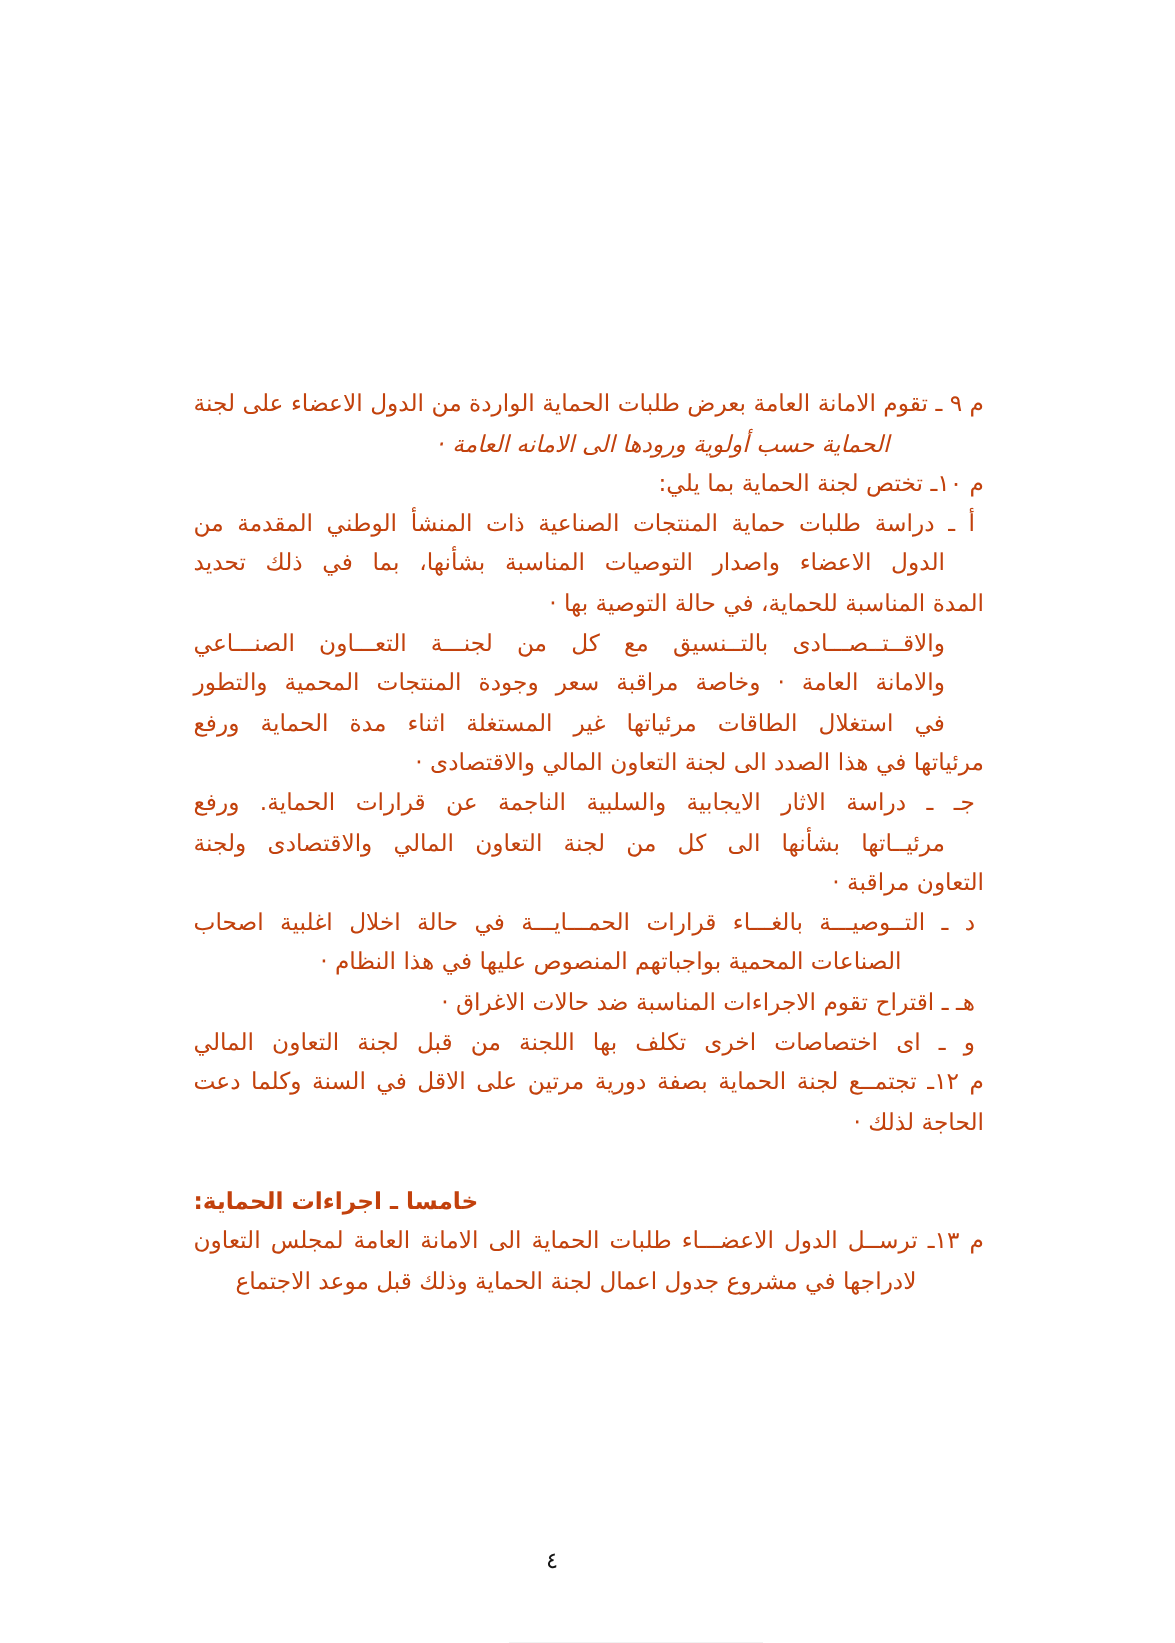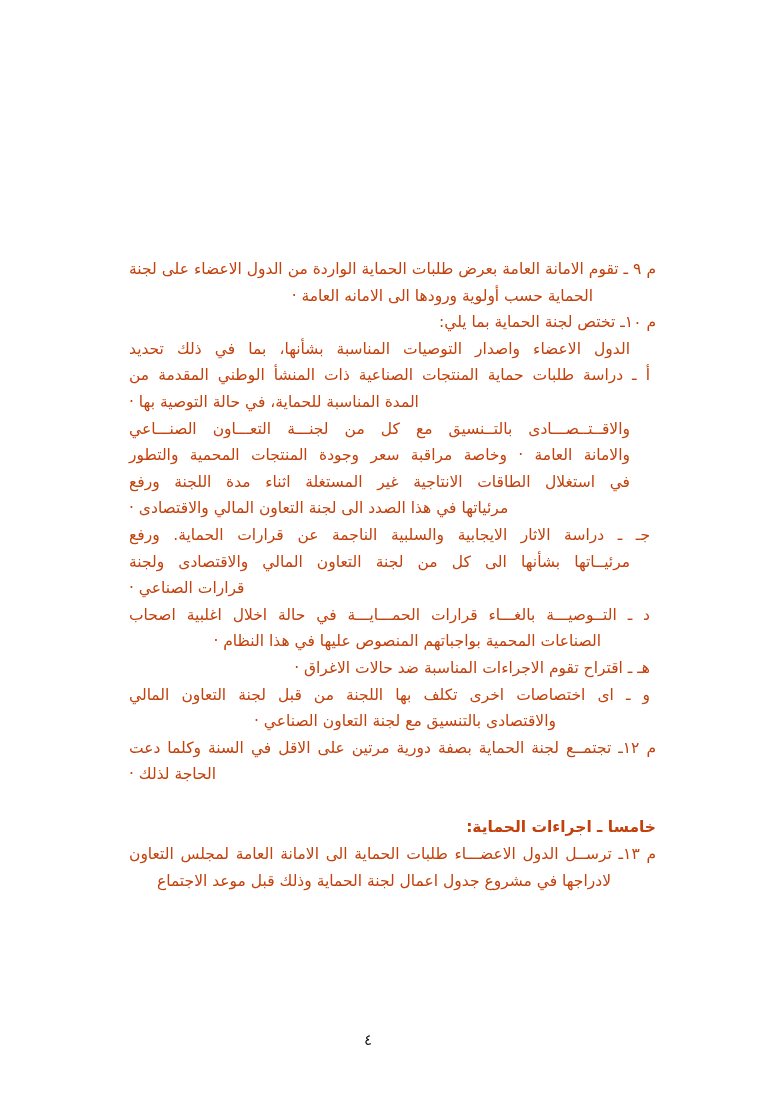--- a/index.html
+++ b/index.html
@@ -27,33 +27,33 @@
     line-height: 26.6px;
     color: #c2410c;
     margin-top: 39px;
   }
   .ln { min-height: 26.6px; }
   
   .j { text-align: justify; text-align-last: justify; text-justify: inter-word; }
   
   .r { text-align: right; }
   
-  .c { text-align: left; }
+  .c { text-align: right; }
   .ind6   { padding-right: 6px; }
   .ind26  { padding-right: 26px; }
   .ind45  { padding-right: 45px; }
   .ind55  { padding-right: 55px; }
-  .ind63  { padding-right: 63px; }
+  .ind63  { padding-right: 63px; font-style: italic; }
   .ind100 { padding-right: 100px; }
   .heading {
     margin: 26.6px 0 0 0;
     font-size: 15.5px;
     line-height: 26.6px;
     font-weight: bold;
-    text-align: right;
+    text-align: left;
   }
   .pagenum {
     position: absolute;
     top: 1030px;
     left: 0;
     width: 736px;
     text-align: center;
     font-size: 15px;
     line-height: 20px;
     color: #141414;
@@ -61,35 +61,34 @@
 </style>
 </head>
 <body>
 
 <div class="page">
 
   <div class="textblock" dir="rtl" lang="ar">
     <div class="ln j">م ٩ ـ تقوم الامانة العامة بعرض طلبات الحماية الواردة من الدول الاعضاء على لجنة</div>
     <div class="ln r ind63">الحماية حسب أولوية ورودها الى الامانه العامة ·</div>
     <div class="ln r">م ١٠ـ تختص لجنة الحماية بما يلي:</div>
+    <div class="ln j ind6">أ ـ دراسة طلبات حماية المنتجات الصناعية ذات المنشأ الوطني المقدمة من</div>
     <div class="ln j ind26">الدول الاعضاء واصدار التوصيات المناسبة بشأنها، بما في ذلك تحديد</div>
-    <div class="ln j ind6">أ ـ دراسة طلبات حماية المنتجات الصناعية ذات المنشأ الوطني المقدمة من</div>
     <div class="ln c">المدة المناسبة للحماية، في حالة التوصية بها ·</div>
     <div class="ln j ind26">والاقــتــصـــادى بالتــنسيق مع كل من لجنـــة التعـــاون الصنـــاعي</div>
     <div class="ln j ind26">والامانة العامة · وخاصة مراقبة سعر وجودة المنتجات المحمية والتطور</div>
-    <div class="ln j ind26">في استغلال الطاقات الانتاجية غير المستغلة اثناء مدة اللجنة ورفع</div>
+    <div class="ln j ind26">في استغلال الطاقات مرئياتها غير المستغلة اثناء مدة الحماية ورفع</div>
     <div class="ln c">مرئياتها في هذا الصدد الى لجنة التعاون المالي والاقتصادى ·</div>
     <div class="ln j ind6">جـ ـ دراسة الاثار الايجابية والسلبية الناجمة عن قرارات الحماية. ورفع</div>
     <div class="ln j ind26">مرئيــاتها بشأنها الى كل من لجنة التعاون المالي والاقتصادى ولجنة</div>
-    <div class="ln c">قرارات الصناعي ·</div>
+    <div class="ln c">التعاون مراقبة ·</div>
     <div class="ln j ind6">د ـ التــوصيـــة بالغـــاء قرارات الحمـــايـــة في حالة اخلال اغلبية اصحاب</div>
     <div class="ln r ind55">الصناعات المحمية بواجباتهم المنصوص عليها في هذا النظام ·</div>
     <div class="ln r ind6">هـ ـ اقتراح تقوم الاجراءات المناسبة ضد حالات الاغراق ·</div>
     <div class="ln j ind6">و ـ اى اختصاصات اخرى تكلف بها اللجنة من قبل لجنة التعاون المالي</div>
-    <div class="ln r ind100">والاقتصادى بالتنسيق مع لجنة التعاون الصناعي ·</div>
     <div class="ln j">م ١٢ـ تجتمــع لجنة الحماية بصفة دورية مرتين على الاقل في السنة وكلما دعت</div>
     <div class="ln c">الحاجة لذلك ·</div>
 
     <h2 class="heading">خامسا ـ اجراءات الحماية:</h2>
 
     <div class="ln j">م ١٣ـ ترســل الدول الاعضـــاء طلبات الحماية الى الامانة العامة لمجلس التعاون</div>
     <div class="ln r ind45">لادراجها في مشروع جدول اعمال لجنة الحماية وذلك قبل موعد الاجتماع</div>
   </div>
 
   <div class="pagenum" dir="rtl" lang="ar">٤</div>

